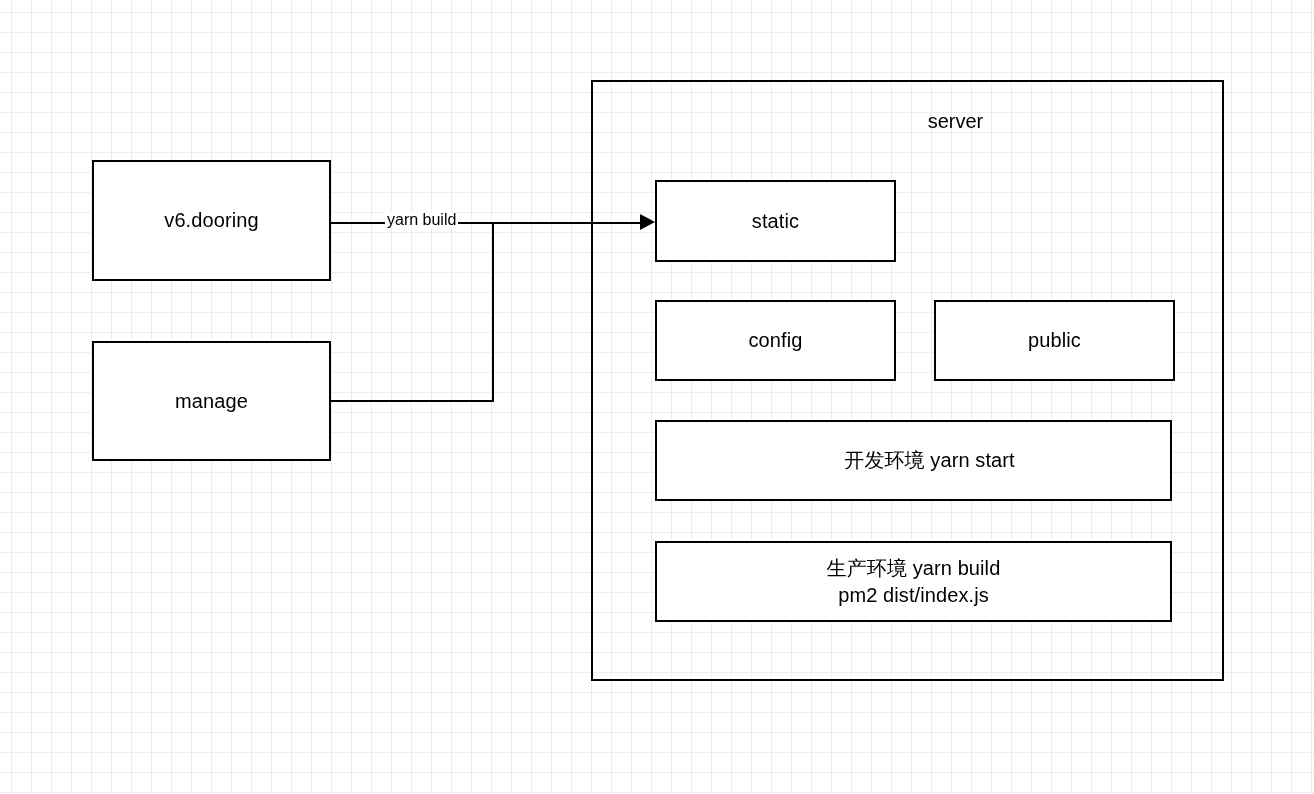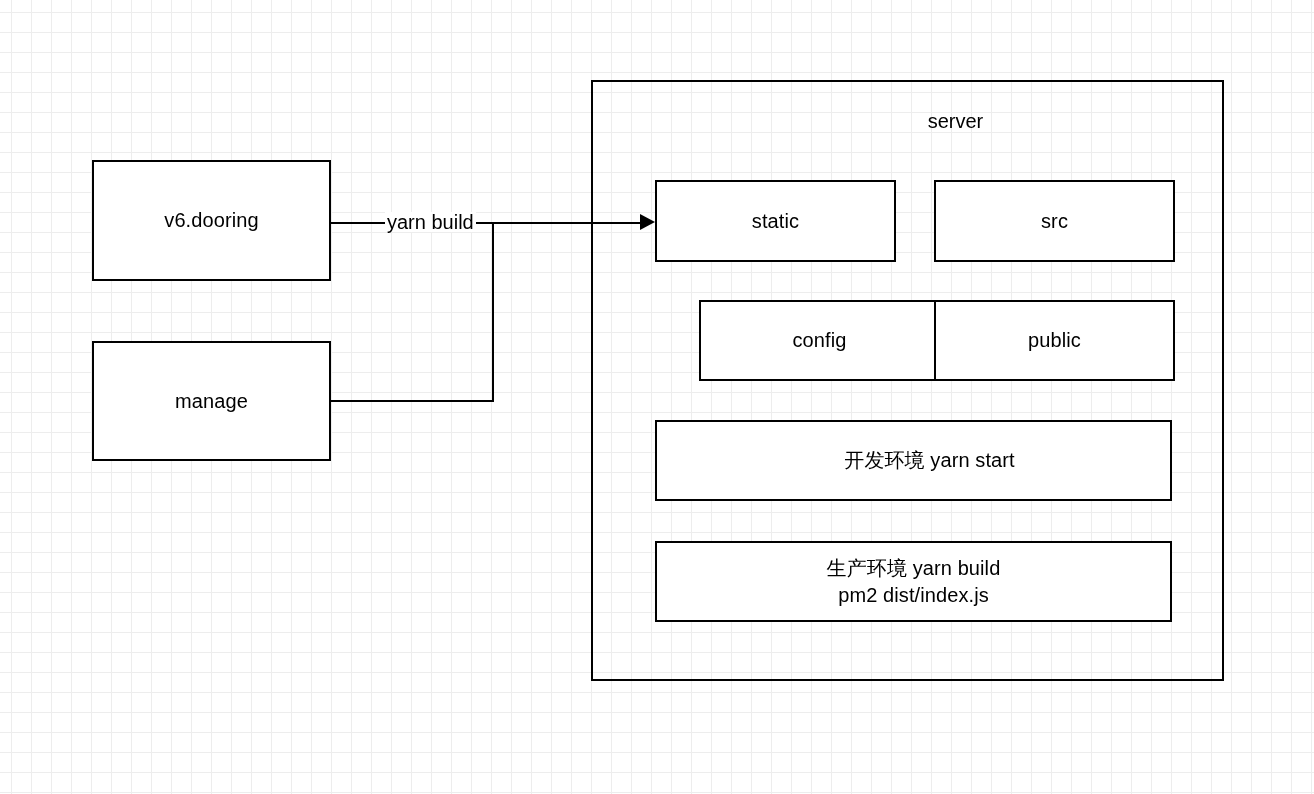--- a/index.html
+++ b/index.html
@@ -84,21 +84,21 @@
   .arrow-head {
     position: absolute;
     width: 0;
     height: 0;
     border-top: 8px solid transparent;
     border-bottom: 8px solid transparent;
     border-left: 15px solid #000000;
   }
   .edge-label {
     position: absolute;
-    font-size: 20px;
+    font-size: 16px;
     color: #000000;
     background: #ffffff;
     padding: 0 2px;
     white-space: nowrap;
     line-height: 1;
   }
 </style>
 </head>
 <body>
 
@@ -121,25 +121,22 @@
   <div class="hline" style="left:492px; top:222px; width:148px;"></div>
   <div class="arrow-head" style="left:640px; top:214px;"></div>
   <div class="edge-label" style="left:385px; top:212px;">yarn build</div>
 
   <div class="container-box" style="left:591px; top:80px; width:633px; height:601px;"></div>
   <div class="container-title" style="left:591px; top:110px; width:633px;margin-left:48px;">server</div>
 
   <div class="node" style="left:655px; top:180px; width:241px; height:82px;justify-content:center;">
     <span>static</span>
   </div>
-  <div class="node" style="left:934px; top:180px; width:241px; height:82px;">
-    <span>src</span>
-  </div>
 
-  <div class="node" style="left:655px; top:300px; width:241px; height:81px;margin-left:44px;">
+  <div class="node" style="left:655px; top:300px; width:241px; height:81px;">
     <span>config</span>
   </div>
   <div class="node" style="left:934px; top:300px; width:241px; height:81px;">
     <span>public</span>
   </div>
 
   <div class="node" style="left:655px; top:420px; width:517px; height:81px;padding-left:32px;">
     <span>开发环境 yarn start</span>
   </div>
   <div class="node" style="left:655px; top:541px; width:517px; height:81px;align-items:center;">

